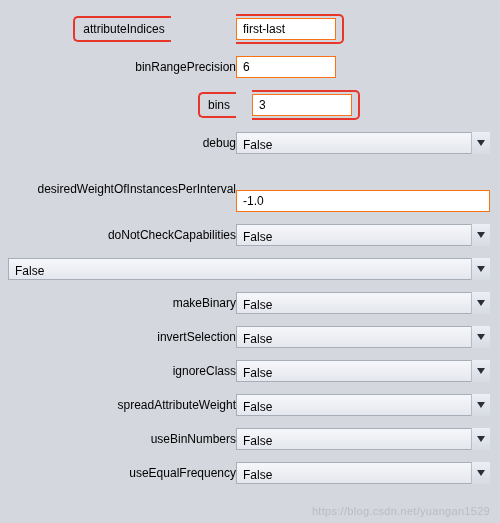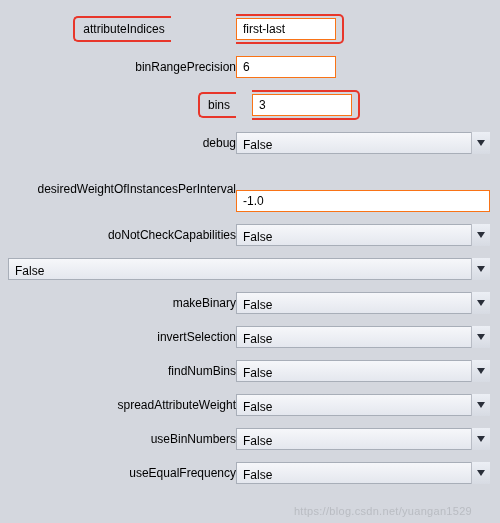--- a/index.html
+++ b/index.html
@@ -8,21 +8,21 @@
   .lbl{width:228px;text-align:right;color:#000;}
   .ctrl-wr{position:relative;flex:1;display:flex;}
   .txt,.sel{height:22px;line-height:22px;box-sizing:border-box;padding:1px 6px;font-size:12px;font-family:inherit;}
   .txt{width:100%;border:1px solid #f97316;background:#fff;color:#000;}
   .sel{width:100%;border:1px solid #a8aeb8;background:linear-gradient(#f6f7fa,#e4e7ee);color:#000;appearance:none;padding-right:22px;}
   .arrow{position:absolute;right:0;top:0;height:22px;width:18px;display:flex;align-items:center;justify-content:center;border-left:1px solid #b8bcc5;pointer-events:none;background:linear-gradient(#eceff5,#d7dbe3);}
   .arrow svg{width:8px;height:6px;fill:#2a2f3a;}
   .hl{border:2px solid #e8362a;border-radius:5px;}
   .hl-l{border-right:none;border-top-right-radius:0;border-bottom-right-radius:0;padding:2px 0 2px 2px;margin-right:0;}
   .hl-r{border-left:none;border-top-left-radius:0;border-bottom-left-radius:0;padding:2px 2px 2px 0;}
-  .watermark{position:absolute;bottom:6px;right:28px;color:#b9bcc2;font-size:11px;letter-spacing:0.3px;pointer-events:none;}
+  .watermark{position:absolute;bottom:6px;right:10px;color:#b9bcc2;font-size:11px;letter-spacing:0.3px;pointer-events:none;}
 </style>
 </head>
 <body>
 
 <div class="panel">
     <div class="row">
       <div class="lbl" style="padding-right: 0px; text-align: center;"><div class="hl hl-l" style="display: inline-block;"><span style="display: inline-block; padding: 2px 6px;">attributeIndices</span></div></div>
       <div style="flex: 1 1 0%; display: flex;">
         <div class="hl hl-r" style="flex: 0 0 104px; display: flex;">
           <div class="ctrl-wr" style="width: 100px; flex: 0 0 100px;">
@@ -115,21 +115,21 @@
           <div class="sel"><span>False</span></div>
           <div class="arrow">
             <svg viewBox="0 0 8 6">
               <polygon points="0,0 8,0 4,6"></polygon>
             </svg>
           </div>
         </div>
       </div>
     </div>
     <div class="row">
-      <div class="lbl">findNumBins</div>
+      <div class="lbl">ignoreClass</div>
       <div style="flex: 1 1 0%; display: flex;">
         <div class="ctrl-wr" style="width: 100%; flex: 1 1 0%;">
           <div class="sel"><span>False</span></div>
           <div class="arrow">
             <svg viewBox="0 0 8 6">
               <polygon points="0,0 8,0 4,6"></polygon>
             </svg>
           </div>
         </div>
       </div>

